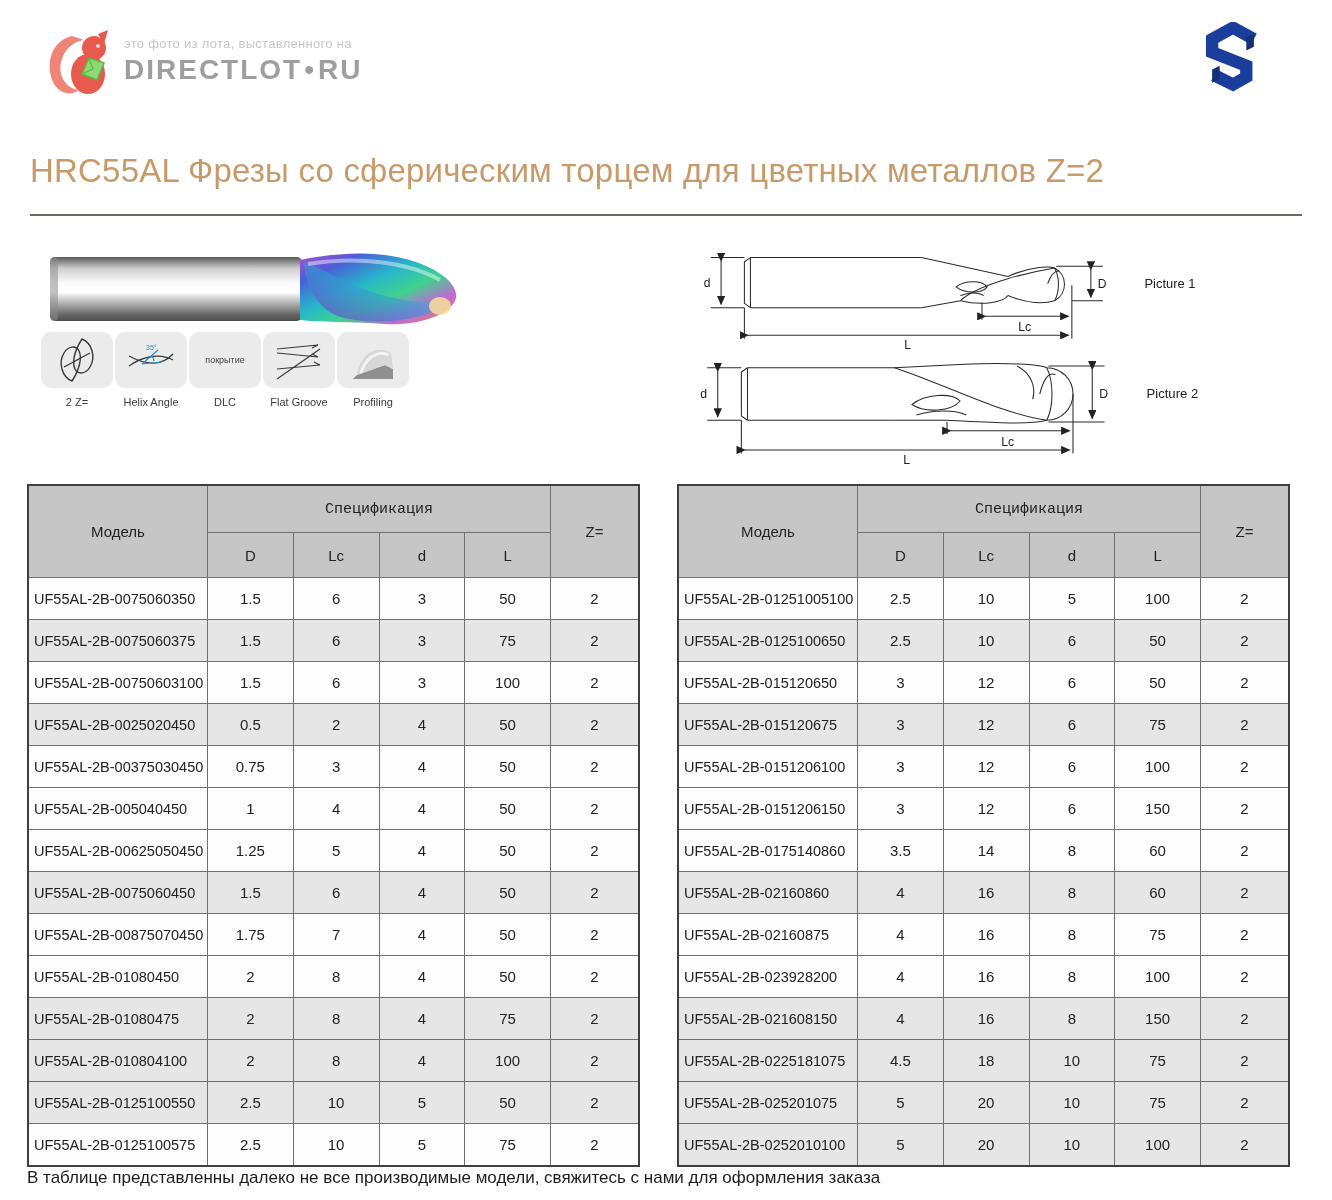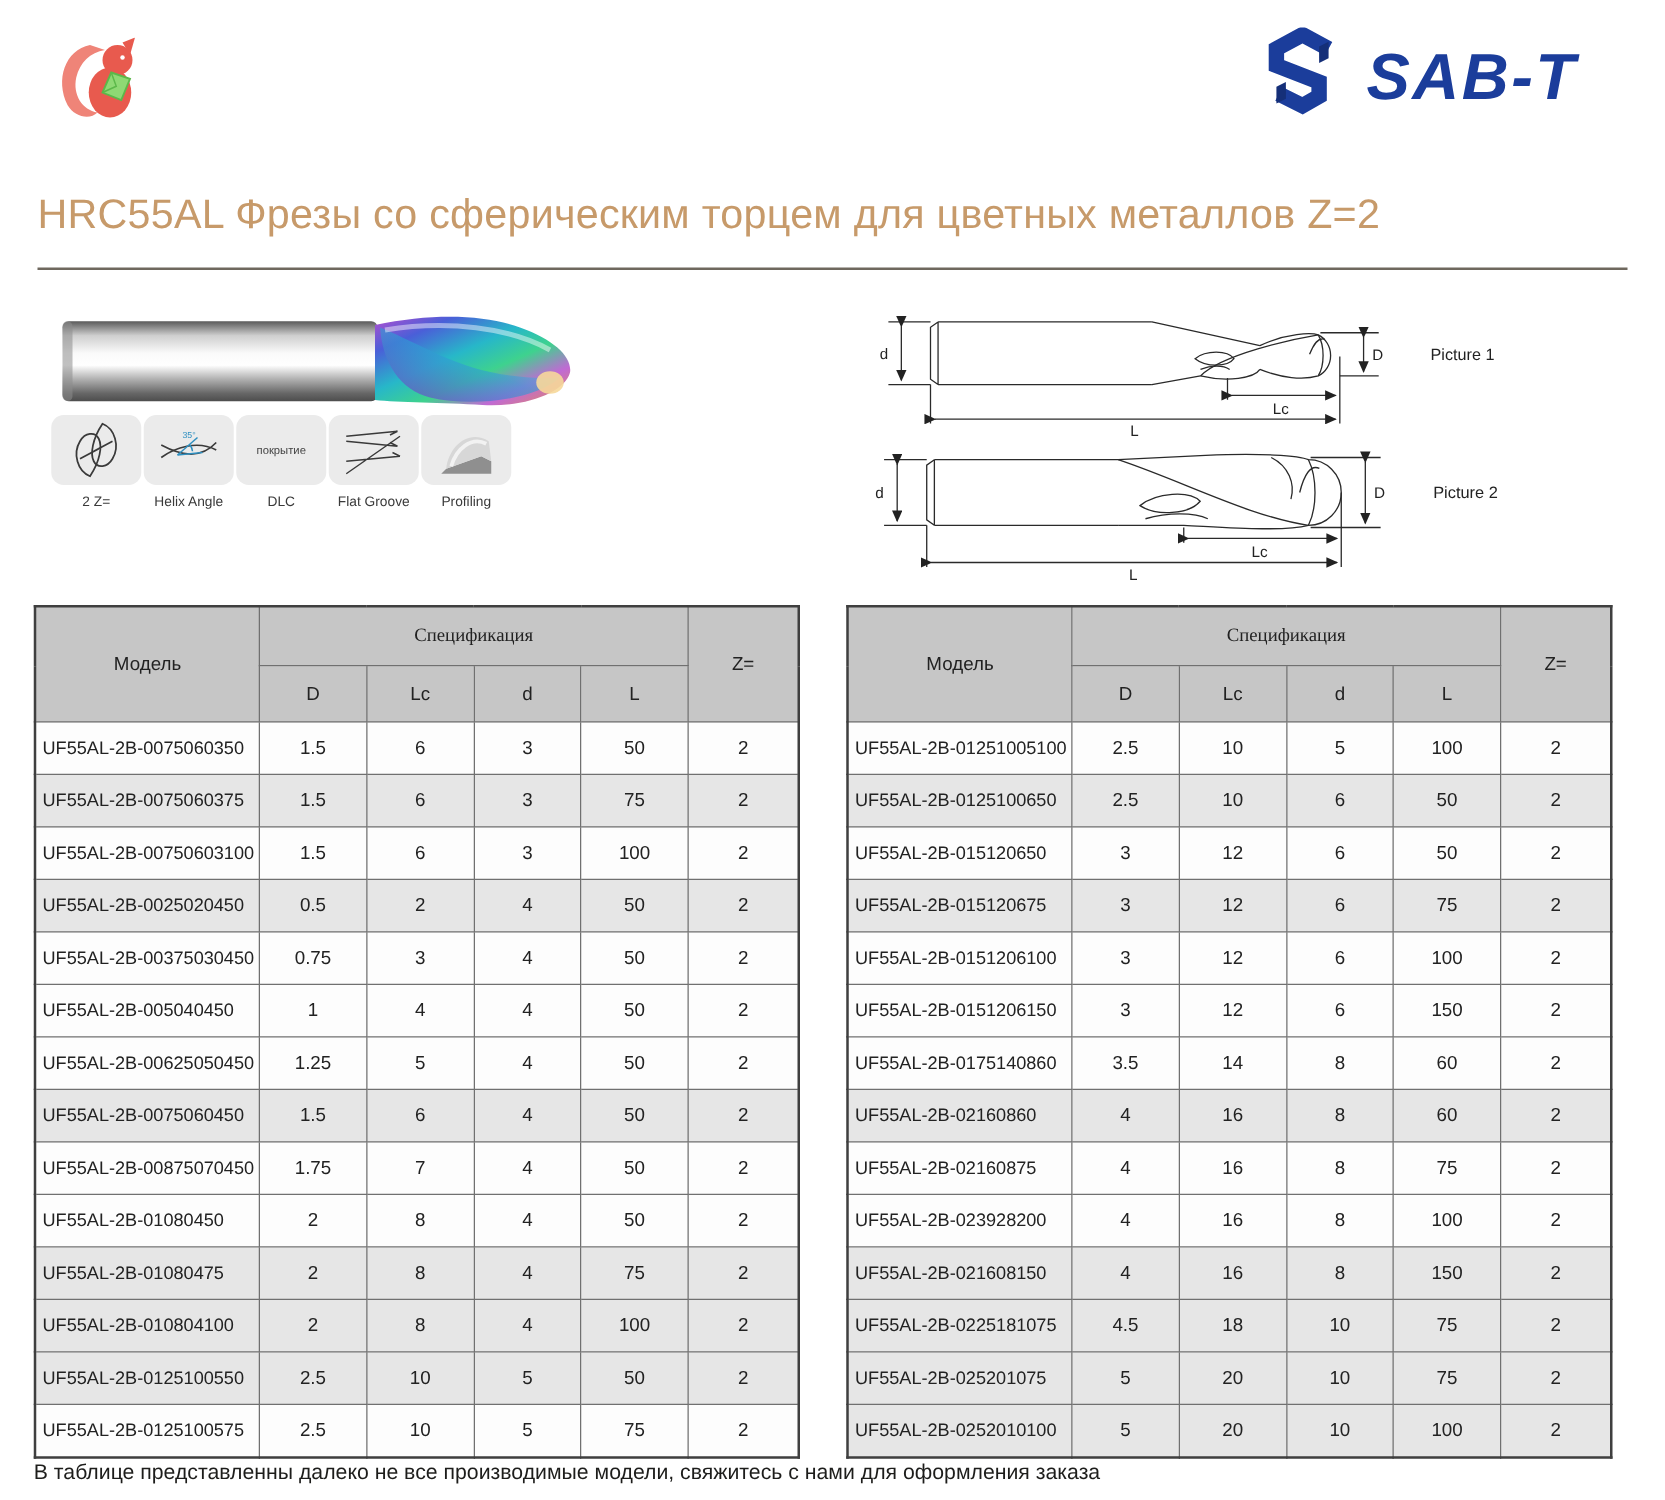--- a/index.html
+++ b/index.html
@@ -47,21 +47,21 @@
 
   
   .tables{position:absolute;left:27px;top:484px;display:flex;gap:37px;}
   table.spec{border-collapse:collapse;table-layout:fixed;width:613px;
              font-size:15px;color:#222;}
   table.spec th,table.spec td{border:1px solid #707070;text-align:center;padding:0;}
   table.spec{border:2px solid #3f3f3f;}
   table.spec thead th{background:#c6c6c6;font-weight:normal;}
   th.model-h{width:178px;height:90px;font-size:15px;}
   th.col-h{width:87px;height:44px;}
-  th.spec-h{height:46px;font-family:Liberation Serif, serif;font-size:15px;}
+  th.spec-h{height:46px;font-family:Liberation Mono, monospace;font-size:15px;}
   th.z-h{width:87px;}
   table.spec td{height:41px;}
   table.spec td.model{text-align:left;padding-left:5px;font-size:14.5px;}
   table.spec tr.shaded td{background:#e6e6e6;}
   table.spec tr td{background:#fdfdfd;}
   table.spec tr.shaded td{background:#e6e6e6;}
 
   
   .footer-note{position:absolute;left:27px;top:1168px;font-size:17px;color:#1d1d1b;}
 </style>
@@ -75,31 +75,34 @@
       <svg width="72" height="68" viewBox="0 0 72 68">
         <path d="M30,6 C10,10 2,34 12,54 C18,64 30,66 36,60 C24,58 16,46 19,32 C22,20 30,12 42,10 Z" fill="#ef8478"></path>
         <ellipse cx="46" cy="44" rx="17" ry="20" fill="#e85a4e"></ellipse>
         <circle cx="52" cy="18" r="12" fill="#e85a4e"></circle>
         <path d="M56,4 L66,0 L62,14 Z" fill="#e85a4e"></path>
         <circle cx="56" cy="16" r="1.8" fill="#fff"></circle>
         <polygon points="47,28 62,33 55,50 40,44" fill="#8ed974" stroke="#5cb84a" stroke-width="1.5"></polygon>
         <polyline points="47,28 51,39 40,44 M51,39 55,50 M51,39 62,33" fill="none" stroke="#5cb84a" stroke-width="1.2"></polyline>
       </svg>
     </span>
+    <div class="txt">
+      <div class="wm-small">это фото из лота, выставленного на</div>
+      <div class="wm-brand"><span>DIRECTLOT</span><span class="dot">•</span><span>RU</span></div>
+    </div>
   </div>
 
   <div class="logo-right">
     <span>
       <svg width="58" height="74" viewBox="0 0 60 78">
         <path d="M52,18 L30,6 L8,18 L8,32 L44,46 L44,58 L30,66 L10,56" fill="none" stroke="#1b3d9b" stroke-width="13" stroke-linejoin="miter"></path>
         <polygon points="52,12 52,26 44,30 44,16" fill="#152f78"></polygon>
         <polygon points="8,50 16,46 16,60 8,64" fill="#152f78"></polygon>
       </svg>
     </span>
-    <span class="sabt-text">SAB-T</span>
   </div>
 
   <div class="page-title">HRC55AL Фрезы со сферическим торцем для цветных металлов Z=2</div>
   <div class="title-rule"></div>
 
   <div class="photo">
     <svg width="410" height="78" viewBox="0 0 410 78">
       <defs>
         <linearGradient id="steel" x1="0" y1="0" x2="0" y2="1">
           <stop offset="0" stop-color="#5a5a5a"></stop>

